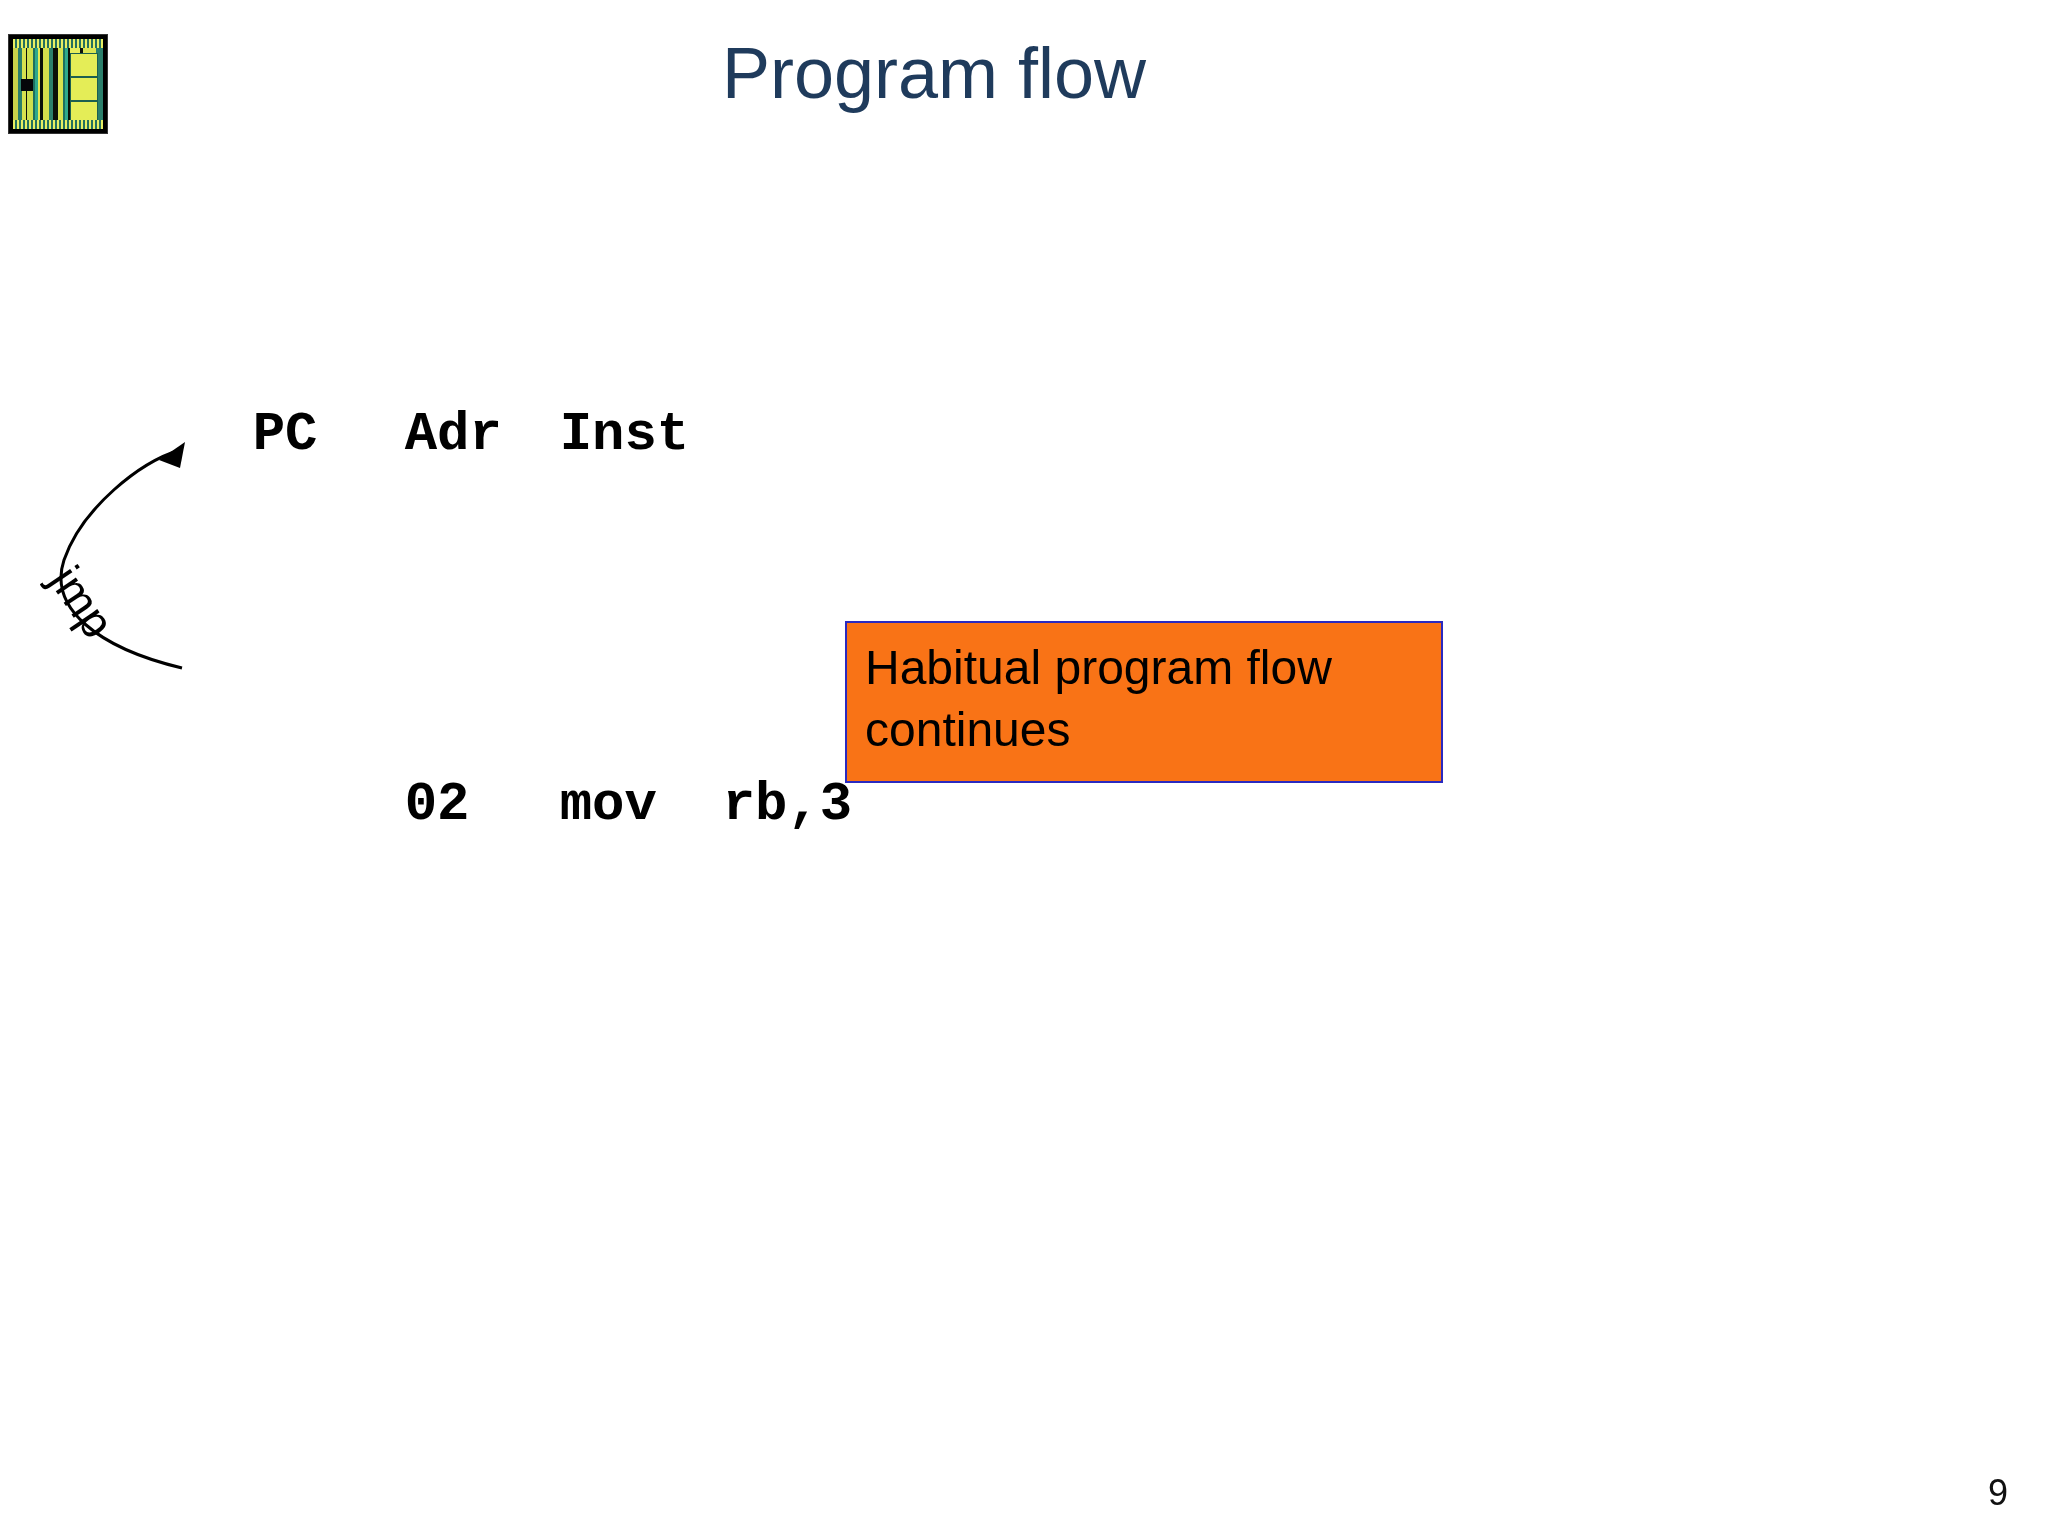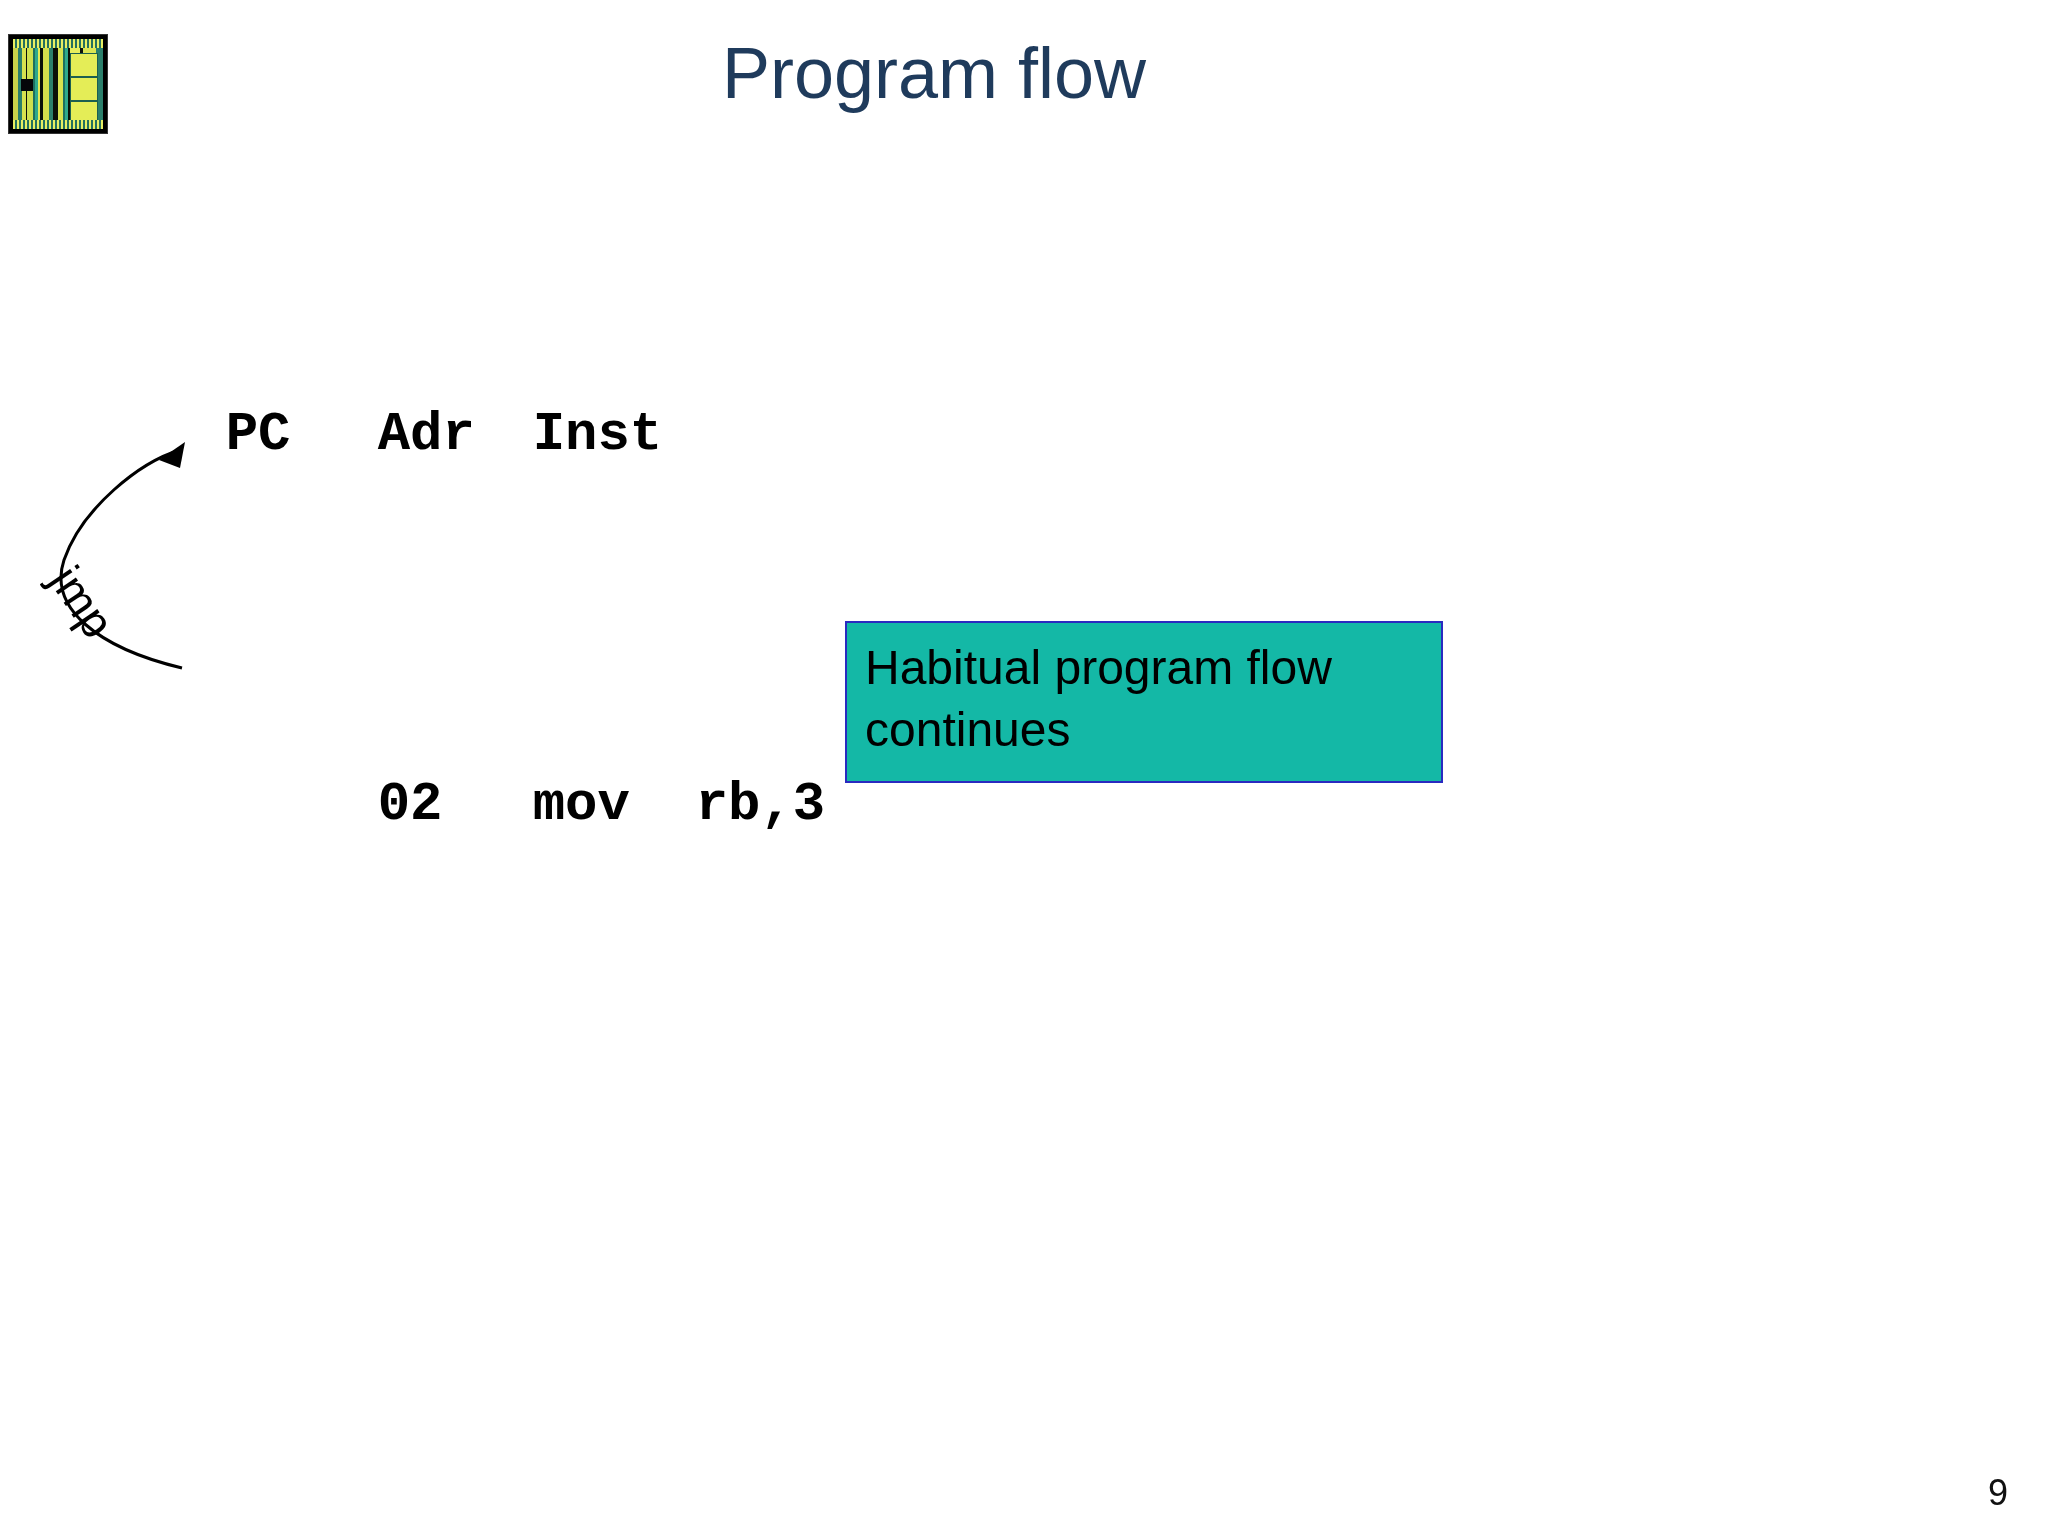--- a/index.html
+++ b/index.html
@@ -62,21 +62,21 @@
   #listing{
     position:absolute;left:96px;top:176px;
     font-family:"Liberation Mono","DejaVu Sans Mono",monospace;
     font-weight:bold;
     font-size:54px;
     color:#000;
     line-height:74px;
     white-space:pre;
   }
   .code-row{height:74px;position:relative;}
-  .c-pc   {display:inline-block;width:152px;}
+  .c-pc   {display:inline-block;width:152px;margin-left:27px;}
   .c-adr  {display:inline-block;width:155px;}
   .c-inst {display:inline-block;width:163px;}
   .c-ops  {display:inline-block;}
   .pc-mark{color:#FF0000;}
 
   
   #jmp-arrow{
     position:absolute;left:20px;top:400px;width:230px;height:300px;
     pointer-events:none;
   }
@@ -88,21 +88,21 @@
     transform:rotate(56deg);
     transform-origin:left top;
     white-space:nowrap;
   }
 
   
   #callout{
     position:absolute;left:845px;top:621px;width:598px;
     border:2px solid #2A2AC0;
     box-sizing:border-box;
-    background:#14b8a6;
+    background:#f97316;
     padding:14px 18px 20px 18px;
     color:#000;
     font-size:48px;
     line-height:62px;
     font-family:"Liberation Sans", sans-serif;
   }
 
   
   #page-number{
     position:absolute;right:40px;bottom:22px;

